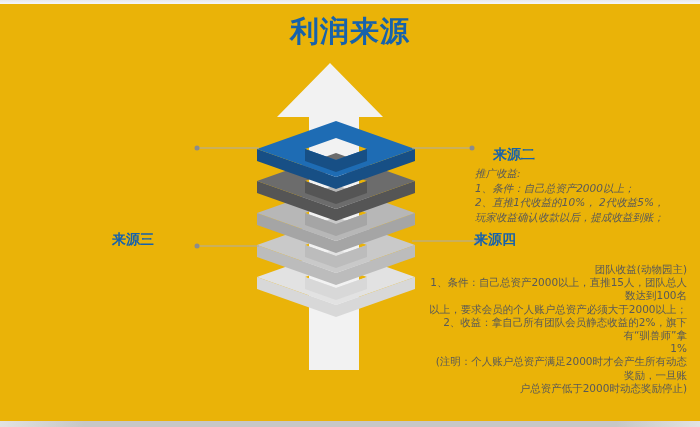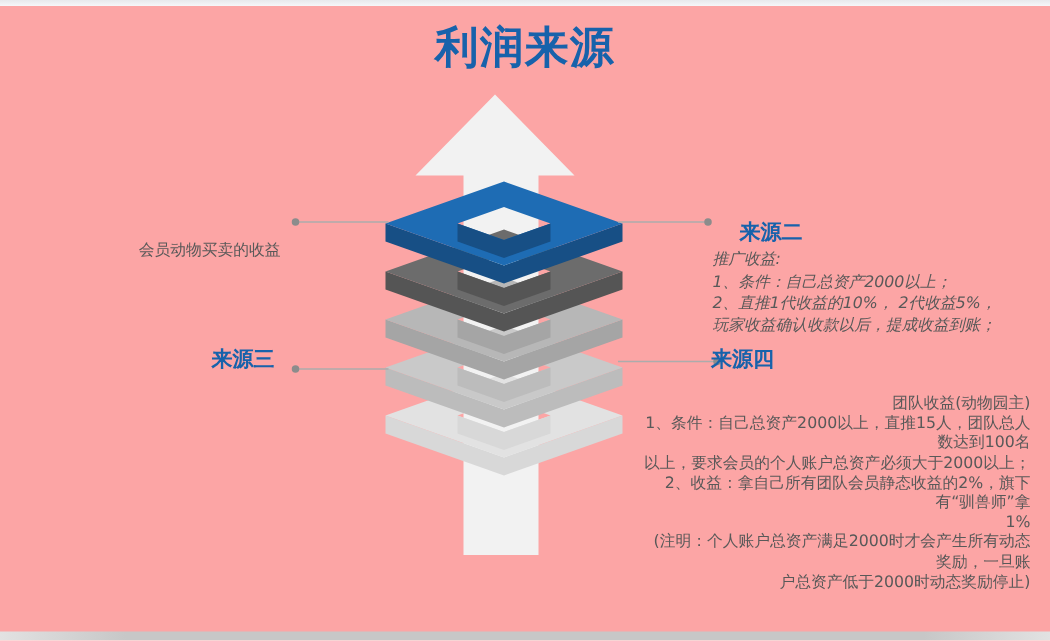--- a/index.html
+++ b/index.html
@@ -1,31 +1,31 @@
 <!DOCTYPE html>
 <html><head>
 <meta charset="utf-8">
 <style>
   html,body{margin:0;padding:0;background:#ffffff;}
   body{font-family:"DejaVu Sans","Liberation Sans",sans-serif;}
-  .slide{position:relative;width:700px;height:427px;background:#fca5a5;overflow:hidden;}
+  .slide{position:relative;width:700px;height:427px;background:#eab308;overflow:hidden;}
   .top-bar{position:absolute;left:0;top:0;width:700px;height:4px;
            background:linear-gradient(to bottom,#e7e9ec,#f6f7f9);}
   .bottom-bar{position:absolute;left:0;top:421px;width:700px;height:6px;
            background:linear-gradient(to right,#e2e2e2,#c7c7c7 12%,#c7c7c7 88%,#e2e2e2);}
   .title{position:absolute;left:0;right:0;top:12px;margin:0;text-align:center;
          font-size:29px;font-weight:bold;color:#1762AB;letter-spacing:1px;}
   #diagram-svg{position:absolute;left:0;top:0;}
   .label{position:absolute;font-size:14px;font-weight:bold;color:#1762AB;white-space:nowrap;text-align:right;}
   .desc{position:absolute;font-size:10.5px;color:#595959;white-space:pre-line;}
   .label-1{left:82px;top:127px;width:100px;text-align:right;}
   .desc-1{left:80px;top:160px;width:107px;text-align:right;}
   .label-2{left:493px;top:146px;}
   .desc-2{left:475px;top:166px;width:210px;text-align:left;line-height:14.5px;font-style:italic;}
-  .label-3{left:83px;top:231px;width:100px;text-align:right;}
+  .label-3{left:83px;top:231px;width:100px;text-align:center;}
   .desc-3{left:2px;top:262px;width:234px;text-align:right;line-height:13.4px;}
   .label-4{left:474px;top:231px;}
   .desc-4{left:427px;top:263px;width:260px;text-align:right;line-height:13.2px;}
 </style>
 </head>
 <body>
 
 <div class="slide">
   <div class="top-bar"></div>
 
@@ -61,21 +61,20 @@
       <line x1="199" y1="148" x2="259" y2="148" stroke="#ACACAC" stroke-width="1"></line>
       <circle cx="197" cy="148" r="2.5" fill="#8C8C8C"></circle>
       <line x1="412" y1="148" x2="470" y2="148" stroke="#ACACAC" stroke-width="1"></line>
       <circle cx="472" cy="148" r="2.5" fill="#8C8C8C"></circle>
       <line x1="199" y1="246" x2="259" y2="246" stroke="#ACACAC" stroke-width="1"></line>
       <circle cx="197" cy="246" r="2.5" fill="#8C8C8C"></circle>
       <line x1="412" y1="241" x2="476" y2="241" stroke="#ACACAC" stroke-width="1"></line>
       <circle cx="478" cy="241" r="2.5" fill="#8C8C8C"></circle>
     </svg>
 
-  <div class="desc  desc-1">会员动物买卖的收益</div>
 
   <div class="label label-2">来源二</div>
   <div class="desc  desc-2">推广收益:
 1、条件：自己总资产2000以上；
 2、直推1代收益的10%， 2代收益5%，
 玩家收益确认收款以后，提成收益到账；</div>
 
   <div class="label label-3">来源三</div>
 
   <div class="label label-4">来源四</div>

